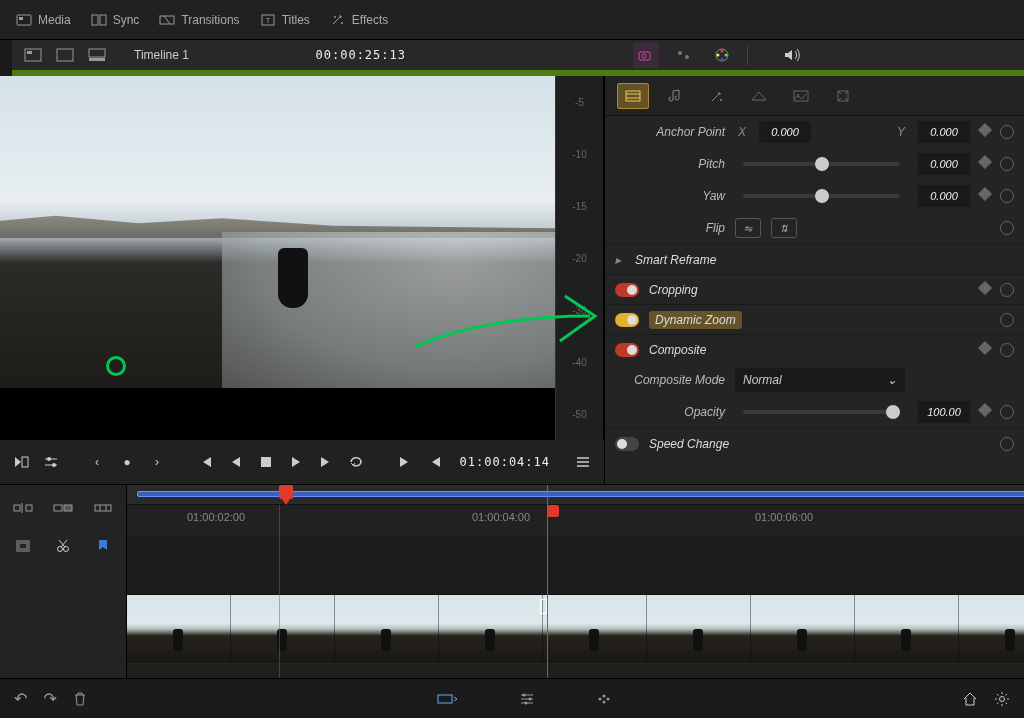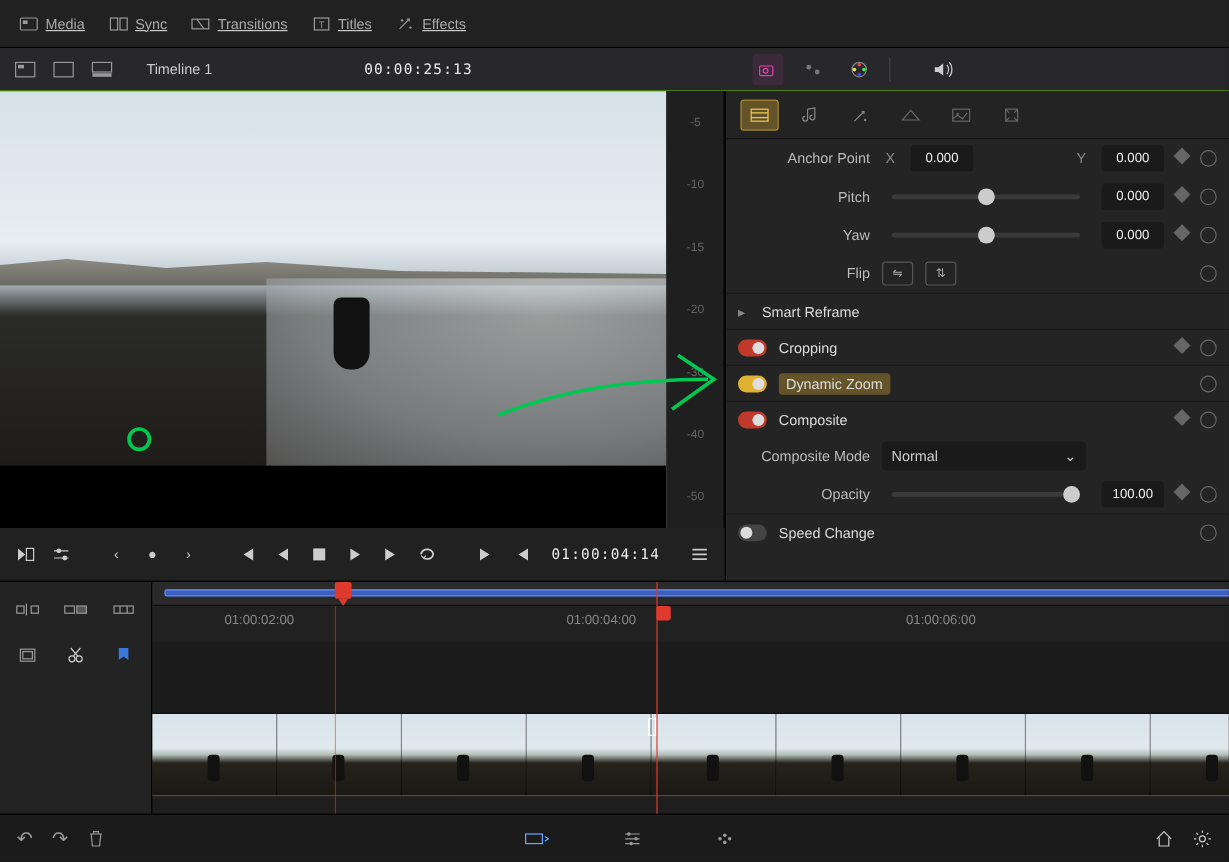--- a/index.html
+++ b/index.html
@@ -1,28 +1,28 @@
 <!DOCTYPE html>
 <html><head>
 <meta charset="utf-8">
 <style>
   * { margin: 0; padding: 0; box-sizing: border-box; }
   body { background: #1a1a1a; color: #ccc; font-family: -apple-system, "Segoe UI", sans-serif; font-size: 12px; width: 1024px; height: 718px; overflow: hidden; display: flex; flex-direction: column; }
 
   
-  .topnav { display: flex; align-items: center; height: 40px; background: #212122; padding: 0 8px; gap: 4px; border-bottom: 1px solid #000; text-decoration: underline; }
+  .topnav { display: flex; align-items: center; height: 40px; background: #212122; padding: 0 8px; gap: 4px; border-bottom: 1px solid #000; }
   .topnav .item { display: flex; align-items: center; gap: 6px; padding: 4px 8px; color: #aaa; cursor: pointer; }
   .topnav .center { flex: 1; text-align: center; font-weight: 600; color: #ddd; }
   .topnav .right { display: flex; gap:4px; }
   .topnav .inspector-active { background: rgba(224,176,48,0.25); border-radius: 3px; color: #f0c850; }
   .dot-notif { position:absolute; top:2px; right:2px; width:5px; height:5px; border-radius:50%; background:#f0c850; }
   .icon-box { width:16px;height:16px;display:inline-flex;align-items:center;justify-content:center;color:#999; }
 
   
-  .subbar { display:flex; align-items:center; height:36px; background:#28282a; border-bottom:1px solid #4d7c0f; }
+  .subbar { display:flex; align-items:center; height:36px; background:#28282a; border-bottom:6px solid #4d7c0f;margin-left:12px; }
   .subbar-left { display:flex; align-items:center; gap:6px; padding:0 8px; width:402px; }
   .subbar-center { flex:1; display:flex; align-items:center; justify-content:center; gap:12px; }
   .subbar-right { display:flex; align-items:center; gap:8px; padding:0 8px; }
   .toolbtn { width:26px; height:26px; display:flex; align-items:center; justify-content:center; border-radius:3px; color:#aaa; }
   .timeline-name { color:#ccc; padding:0 18px; }
   .timecode { color:#eee; font-family: monospace; letter-spacing: 1px; }
   .filename { color:#eee; font-size:12px; max-width:320px; overflow:hidden; text-overflow:ellipsis; white-space: nowrap; }
 
   
   .main { display:flex; height: 408px; }
@@ -34,21 +34,21 @@
   .preview-img .rock { position:absolute; left:50%; top:55%; width:30px;height:60px;background:#111;border-radius:6px 6px 14px 14px; }
   .green-circle { position:absolute; left:106px; bottom:12px; width:20px;height:20px;border:3px solid #00c853;border-radius:50%; }
   .green-arrow { position:absolute; left:410px; top:210px; width:200px; height:80px; pointer-events:none; }
   .ruler-vert { width:48px; background:#1f1f20; border-left:1px solid #333; display:flex; flex-direction:column; justify-content:space-around; align-items:center; color:#666; font-size:10px; }
 
   .transport { height:44px; background:#212122; display:flex; align-items:center; padding:0 10px; gap:8px; }
   .transport .spacer { flex:1; }
   .tbtn { width:22px;height:22px; display:flex;align-items:center;justify-content:center; color:#ccc; }
 
   
-  .inspector-panel { flex:1; background:#242425; display:flex; flex-direction:column; border-left:1px solid #000; }
+  .inspector-panel { flex:1; background:#242425; display:flex; flex-direction:column; border-left:1px solid #000;font-style:italic; }
   .inspector-tabs { height:40px; display:flex; align-items:center; gap:10px; padding:0 12px; background:#232324; border-bottom:1px solid #111; }
   .insp-tab { width:32px;height:26px;display:flex;align-items:center;justify-content:center;color:#888; border-radius:3px;}
   .insp-tab.active { background: rgba(224,176,48,0.35); color:#f0c850; border:1px solid rgba(224,176,48,.6);}
   .insp-row { display:flex; align-items:center; height:32px; padding:0 10px; gap:10px; }
   .insp-label { width:110px; text-align:right; color:#bbb; }
   .axis-lbl { color:#888; width:14px; text-align:center;}
   .num-field { width:52px; height:22px; background:#1a1a1b; border-radius:3px; display:flex; align-items:center; justify-content:center; color:#eee; font-size:11px; }
   .slider { flex:1; height:4px; background:#3a3a3c; border-radius:2px; position:relative; margin:0 8px;}
   .slider .knob { position:absolute; top:-5px; left:50%; width:14px;height:14px;border-radius:50%;background:#ccc; transform:translateX(-50%);}
   .kf-icons { display:flex; gap:10px; margin-left:auto; color:#777; }

